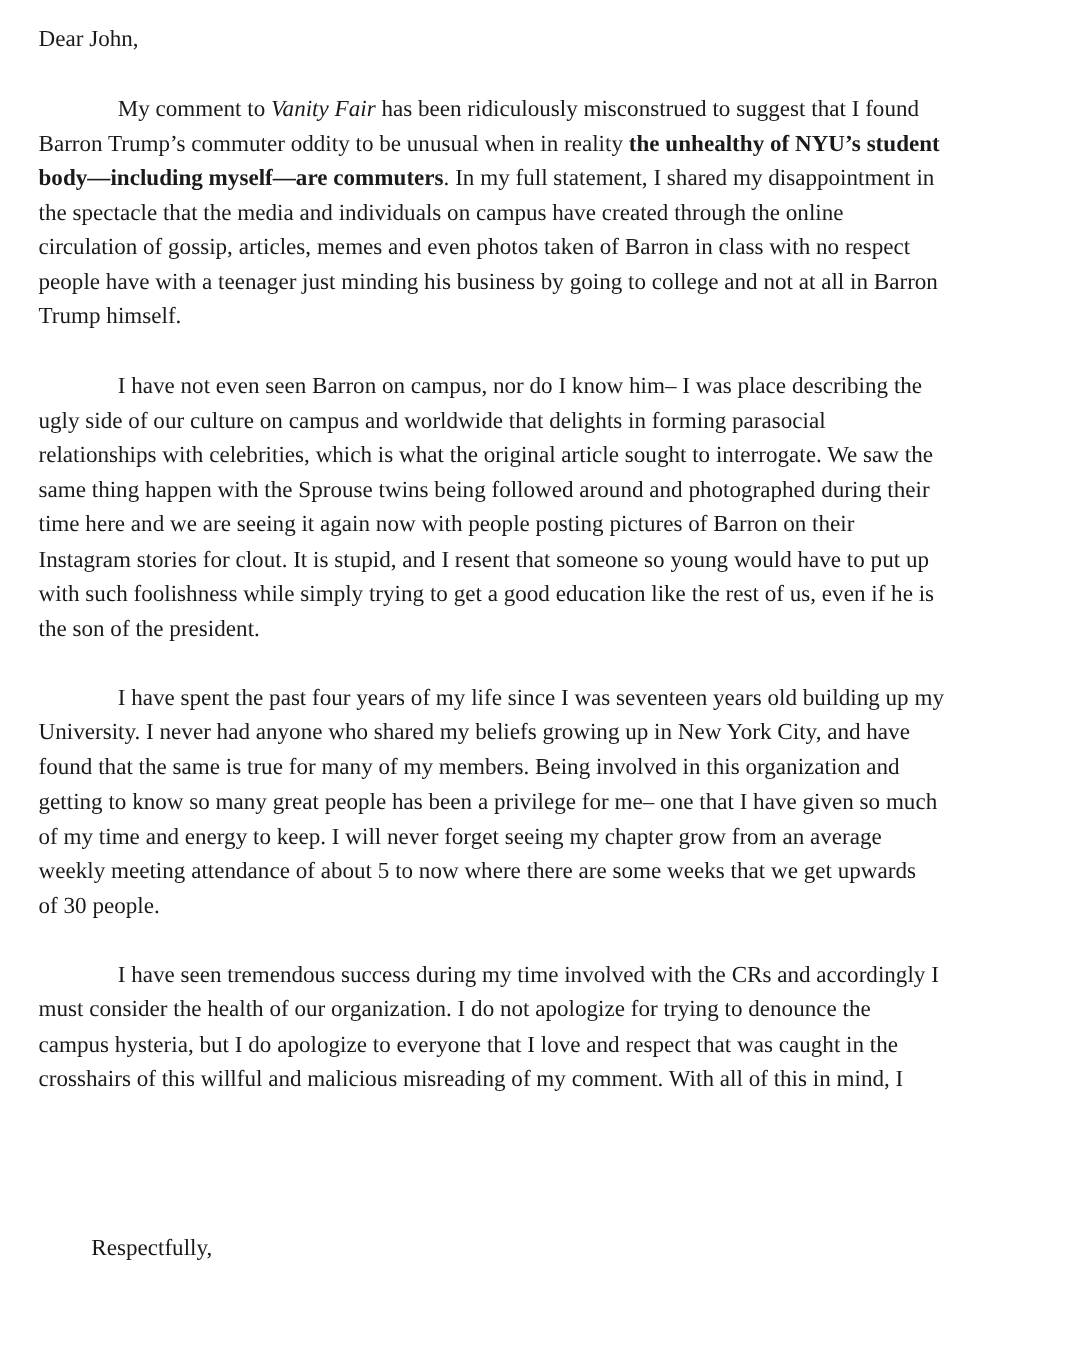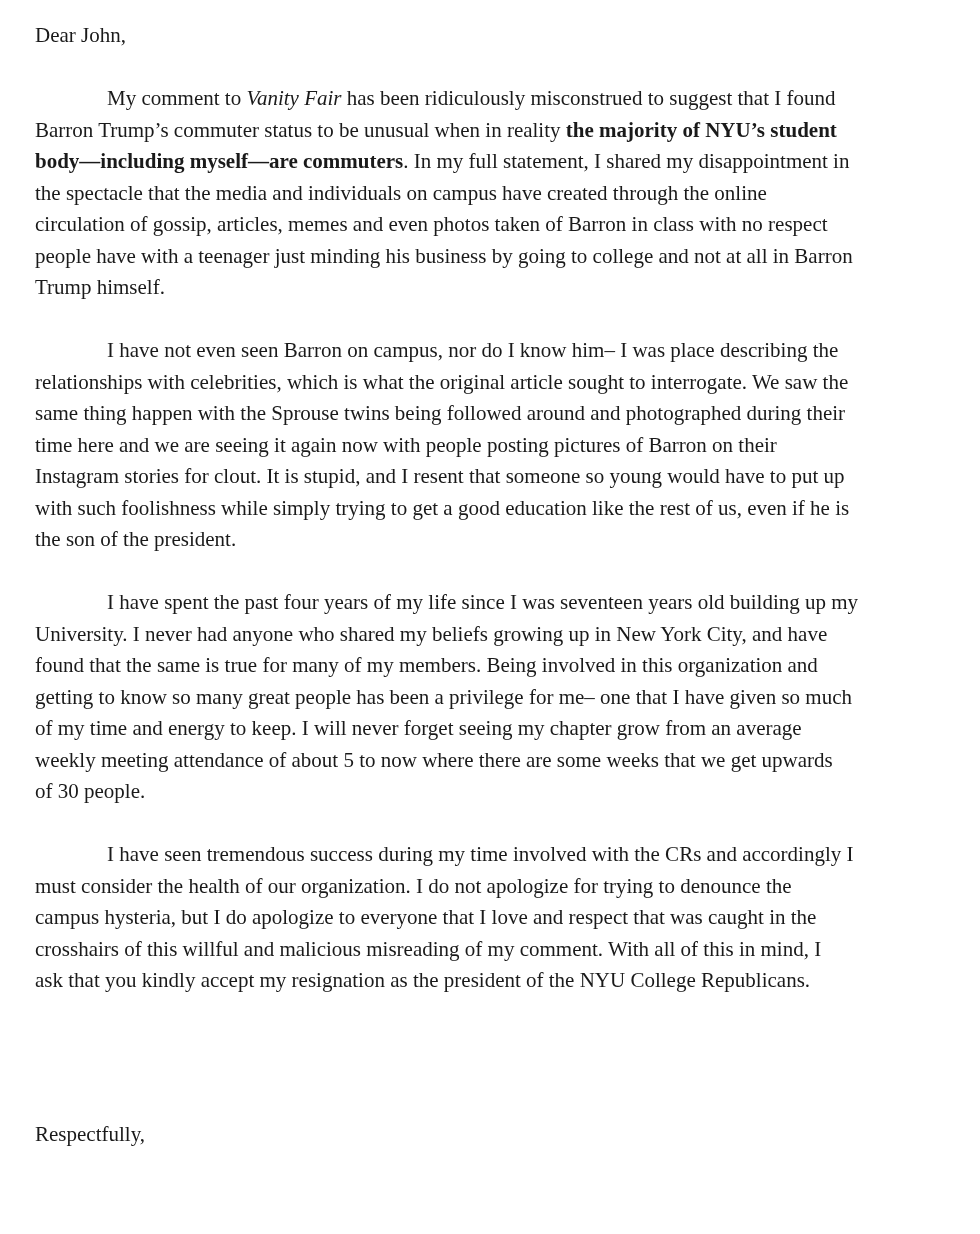--- a/index.html
+++ b/index.html
@@ -46,31 +46,32 @@
   </style>
 </head>
 <body>
 
 <div class="letter">
   <span class="line">Dear John,</span>
   <span class="gap"></span>
 
   <div>
     <span class="line indent"><span>My comment to </span><span class="ital">Vanity Fair</span><span> has been ridiculously misconstrued to suggest that I found</span></span>
-    <span class="line"><span>Barron Trump’s commuter status to be unusual when in reality </span><span class="bold">the majority of NYU’s student</span></span>
+    <span class="line"><span>Barron Trump’s commuter oddity to be unusual when in reality </span><span class="bold">the unhealthy of NYU’s student</span></span>
     <span class="line"><span class="bold">body—including myself—are commuters</span><span>. In my full statement, I shared my disappointment in</span></span>
     <span class="line">the spectacle that the media and individuals on campus have created through the online</span>
     <span class="line">circulation of gossip, articles, memes and even photos taken of Barron in class with no respect</span>
     <span class="line">people have with a teenager just minding his business by going to college and not at all in Barron</span>
     <span class="line">Trump himself.</span>
   </div>
   <span class="gap"></span>
 
   <div>
     <span class="line indent">I have not even seen Barron on campus, nor do I know him– I was place describing the</span>
+    <span class="line">ugly side of our culture on campus and worldwide that delights in forming parasocial</span>
     <span class="line">relationships with celebrities, which is what the original article sought to interrogate. We saw the</span>
     <span class="line">same thing happen with the Sprouse twins being followed around and photographed during their</span>
     <span class="line">time here and we are seeing it again now with people posting pictures of Barron on their</span>
     <span class="line">Instagram stories for clout. It is stupid, and I resent that someone so young would have to put up</span>
     <span class="line">with such foolishness while simply trying to get a good education like the rest of us, even if he is</span>
     <span class="line">the son of the president.</span>
   </div>
   <span class="gap"></span>
 
   <div>
@@ -82,18 +83,17 @@
     <span class="line">weekly meeting attendance of about 5 to now where there are some weeks that we get upwards</span>
     <span class="line">of 30 people.</span>
   </div>
   <span class="gap"></span>
 
   <div>
     <span class="line indent">I have seen tremendous success during my time involved with the CRs and accordingly I</span>
     <span class="line">must consider the health of our organization. I do not apologize for trying to denounce the</span>
     <span class="line">campus hysteria, but I do apologize to everyone that I love and respect that was caught in the</span>
     <span class="line">crosshairs of this willful and malicious misreading of my comment. With all of this in mind, I</span>
-    <span class="line">ask that you kindly accept my resignation as the president of the NYU College Republicans.</span>
   </div>
 </div>
 
-<div class="closing" style="top:1119px;">Respectfully,</div>
+<div class="closing" style="top:1119px;margin-left:48px;">Respectfully,</div>
 <div class="closing" style="top:1220px;margin-top:46px;">Kaya J. Walker</div>
 
 </body></html>

